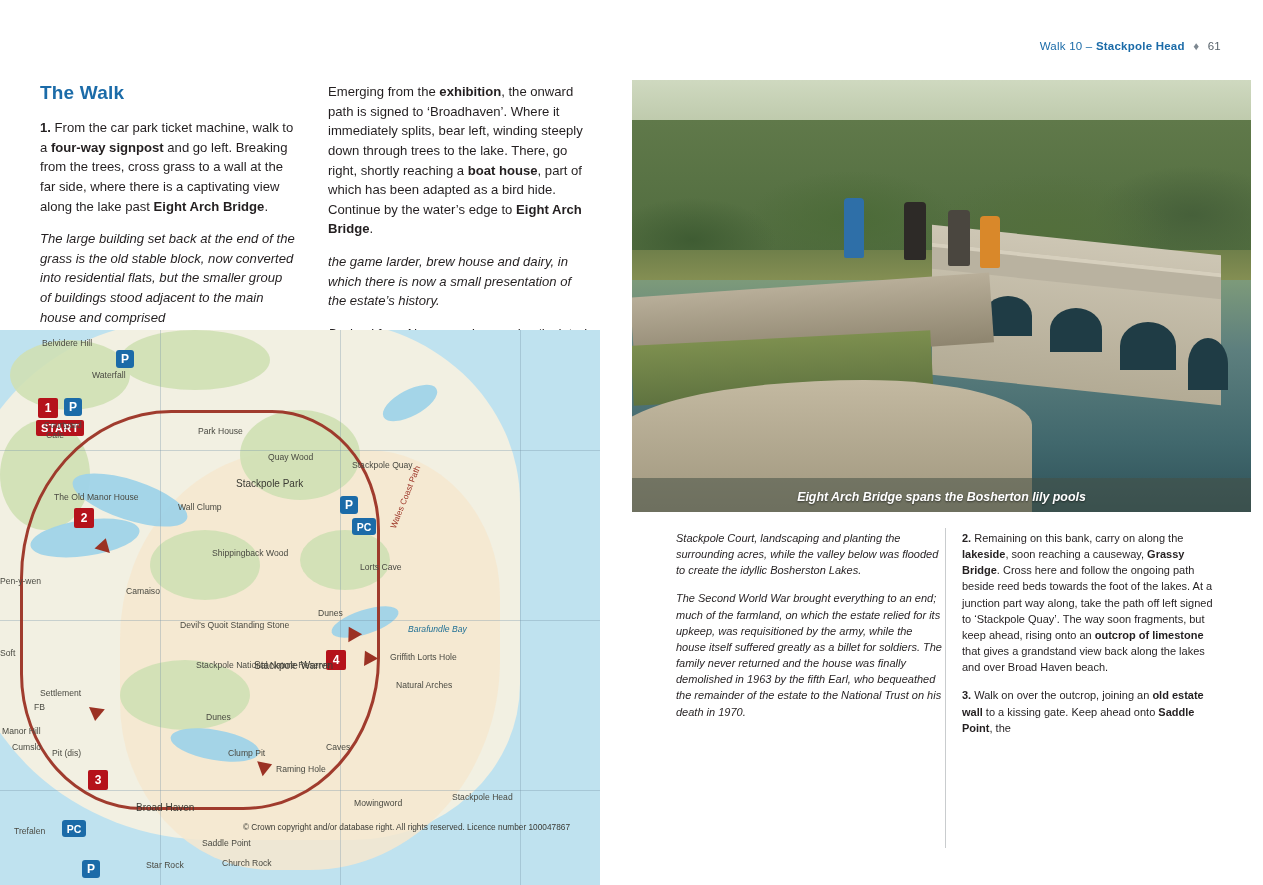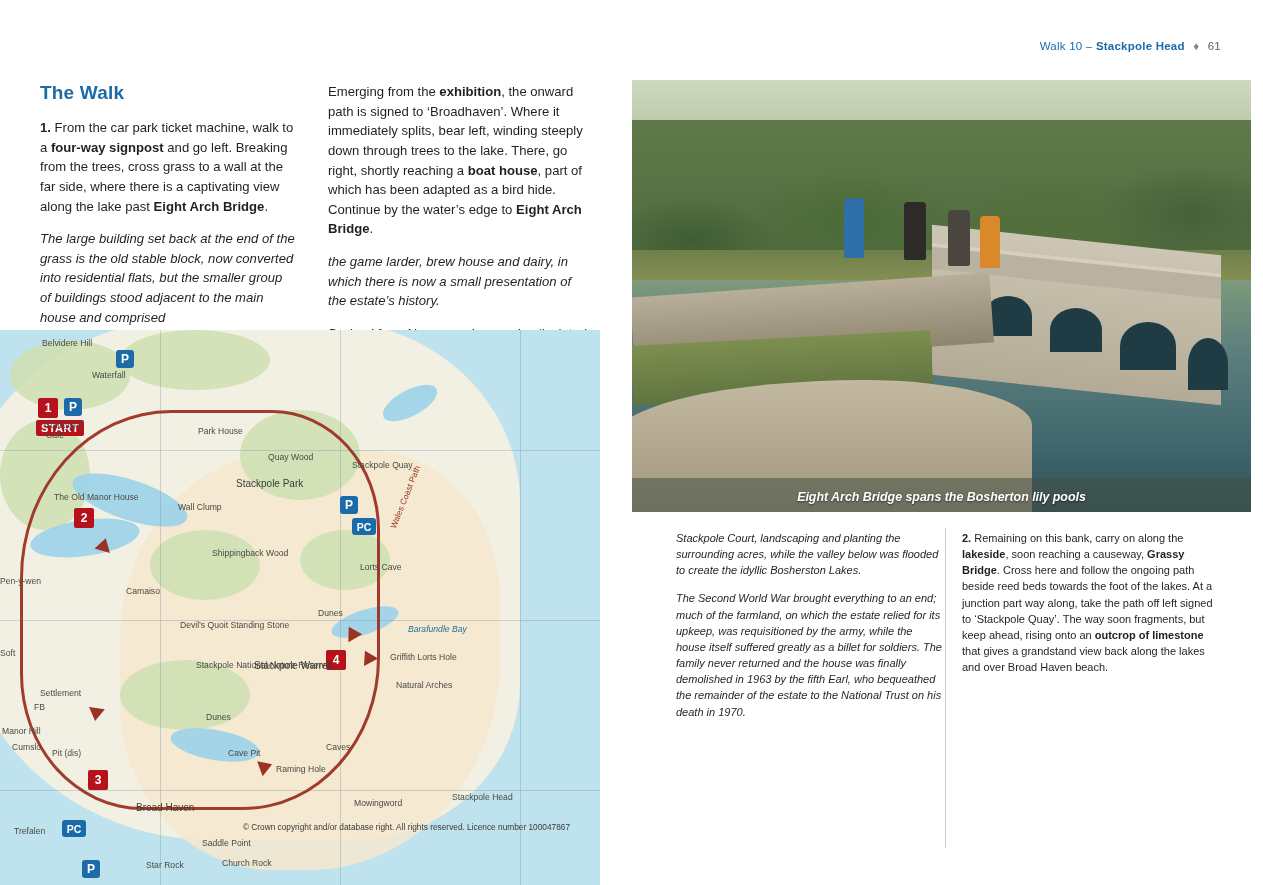--- a/index.html
+++ b/index.html
@@ -405,21 +405,21 @@
     <div class="map-label coastpath" style="left:388px; top:196px;">Wales Coast Path</div>
     <div class="map-label" style="left:318px; top:278px;">Dunes</div>
     <div class="map-label blue" style="left:408px; top:294px;">Barafundle Bay</div>
     <div class="map-label" style="left:180px; top:290px;">Devil’s Quoit Standing Stone</div>
     <div class="map-label" style="left:126px; top:256px;">Camaiso</div>
     <div class="map-label" style="left:196px; top:330px;">Stackpole National Nature Reserve</div>
     <div class="map-label big" style="left:254px; top:330px;">Stackpole Warren</div>
     <div class="map-label" style="left:390px; top:322px;">Griffith Lorts Hole</div>
     <div class="map-label" style="left:396px; top:350px;">Natural Arches</div>
     <div class="map-label" style="left:206px; top:382px;">Dunes</div>
-    <div class="map-label" style="left:228px; top:418px;">Cave Pit</div>
+    <div class="map-label" style="left:228px; top:418px;">Clump Pit</div>
     <div class="map-label" style="left:276px; top:434px;">Raming Hole</div>
     <div class="map-label" style="left:326px; top:412px;">Caves</div>
     <div class="map-label" style="left:354px; top:468px;">Mowingword</div>
     <div class="map-label" style="left:452px; top:462px;">Stackpole Head</div>
     <div class="map-label" style="left:202px; top:508px;">Saddle Point</div>
     <div class="map-label" style="left:146px; top:530px;">Star Rock</div>
     <div class="map-label" style="left:222px; top:528px;">Church Rock</div>
     <div class="map-label big" style="left:136px; top:472px;">Broad Haven</div>
     <div class="map-label" style="left:2px;   top:396px;">Manor Hill</div>
     <div class="map-label" style="left:14px;  top:496px;">Trefalen</div>
@@ -466,14 +466,17 @@
 
   <div class="rcol-a">
     <p class="rbody italic">Stackpole Court, landscaping and planting the surrounding acres, while the valley below was flooded to create the idyllic Bosherston Lakes.</p>
     <p class="rbody italic">The Second World War brought everything to an end; much of the farmland, on which the estate relied for its upkeep, was requisitioned by the army, while the house itself suffered greatly as a billet for soldiers. The family never returned and the house was finally demolished in 1963 by the fifth Earl, who bequeathed the remainder of the estate to the National Trust on his death in 1970.</p>
   </div>
 
   <div class="rcol-b">
     <p class="rbody">
       <span class="stepnum">2.</span><span> Remaining on this bank, carry on along the <b>lakeside</b>, soon reaching a causeway, <b>Grassy Bridge</b>. Cross here and follow the ongoing path beside reed beds towards the foot of the lakes. At a junction part way along, take the path off left signed to ‘Stackpole Quay’. The way soon fragments, but keep ahead, rising onto an <b>outcrop of limestone</b> that gives a grandstand view back along the lakes and over Broad Haven beach.</span>
     </p>
+    <p class="rbody">
+      <span class="stepnum">3.</span><span> Walk on over the outcrop, joining an <b>old estate wall</b> to a kissing gate. Keep ahead onto <b>Saddle Point</b>, the</span>
+    </p>
   </div>
 </div>
 
 </body></html>

